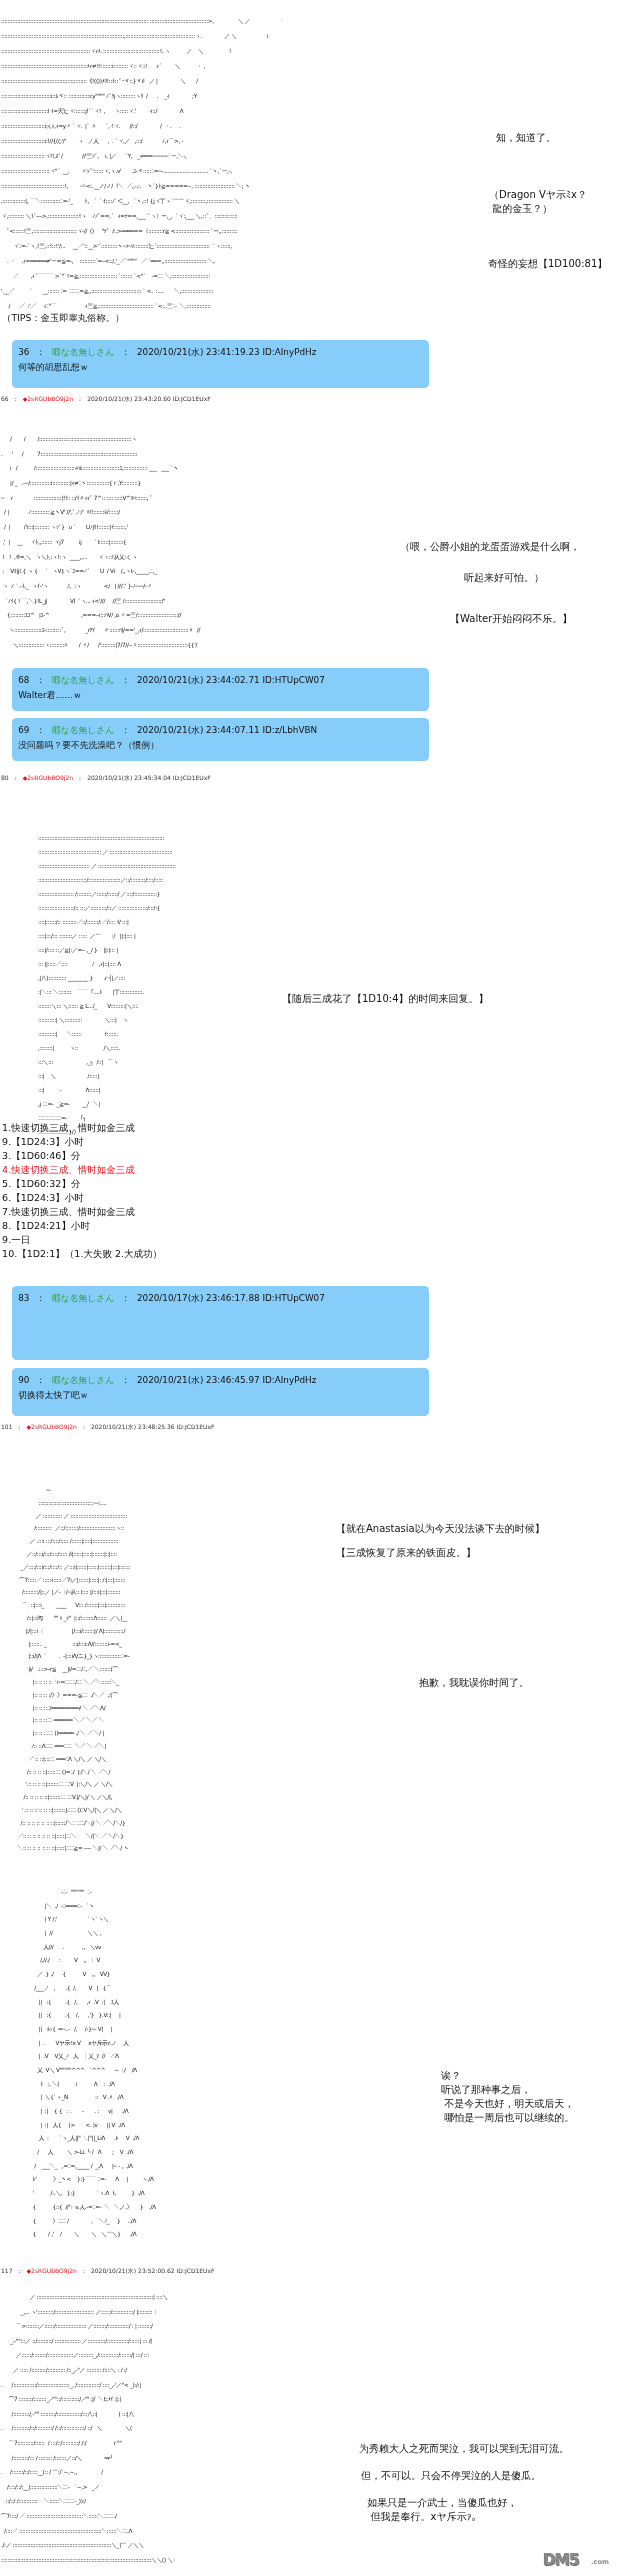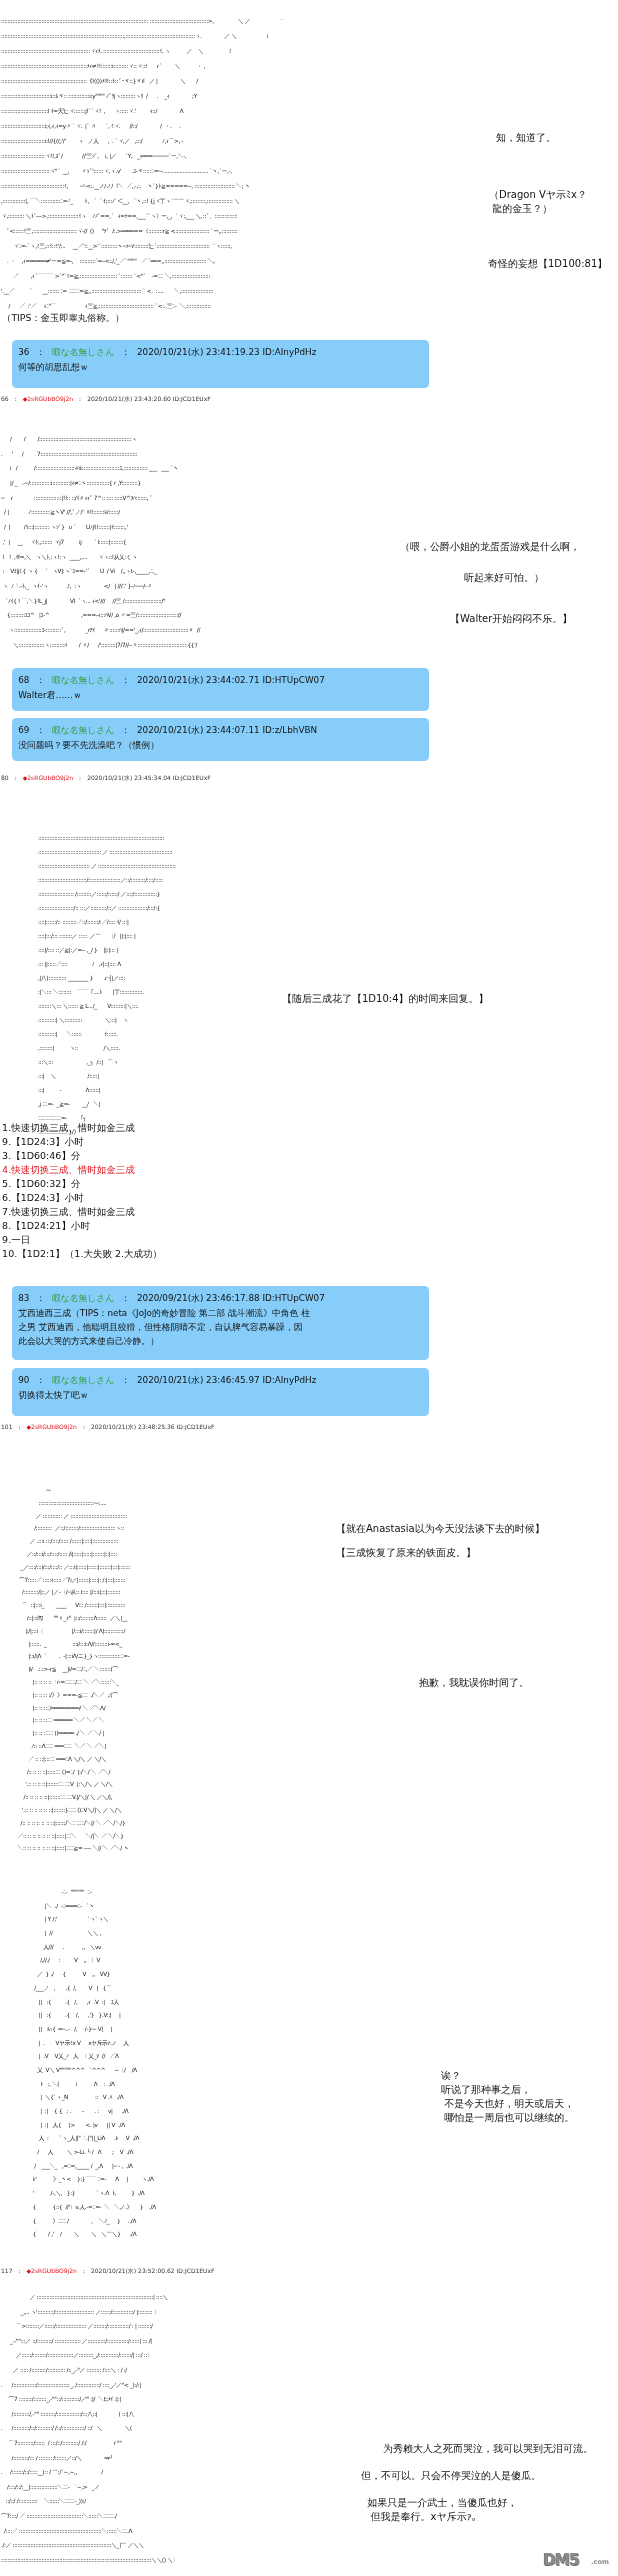--- a/index.html
+++ b/index.html
@@ -112,26 +112,21 @@
   <span class="li">9.一日</span>
   <span class="li">10.【1D2:1】（1.大失败  2.大成功）</span>
 </div>
 
 <div class="post" style="top:1286px; height:74px;">
   <div class="hd">
     <span>83</span>
     <span style="margin:0 4.1px;">：</span>
     <span class="nm">暇な名無しさん</span>
     <span style="margin:0 4.1px;">：</span>
-    <span>2020/09/21(水) 23:46:17.88 ID:HTUpCW07</span>
-  </div>
-  <div class="body">
-    <div style="white-space:nowrap;">艾西迪西三成（TIPS：neta《JoJo的奇妙冒险 第二部 战斗潮流》中角色 柱</div>
-    <div style="white-space:nowrap;">之男 艾西迪西，他聪明且狡猾，但性格阴晴不定，自认脾气容易暴躁，因</div>
-    <div style="white-space:nowrap;">此会以大哭的方式来使自己冷静。）</div>
+    <span>2020/10/17(水) 23:46:17.88 ID:HTUpCW07</span>
   </div>
 </div>
 
 <div class="post" style="top:1368px; height:48px;">
   <div class="hd">
     <span>90</span>
     <span style="margin:0 4.1px;">：</span>
     <span class="nm">暇な名無しさん</span>
     <span style="margin:0 4.1px;">：</span>
     <span>2020/10/21(水) 23:46:45.97 ID:AInyPdHz</span>
@@ -162,21 +157,21 @@
 
 <div class="meta" style="top:2267px;">
   <span>117</span>
   <span style="margin:0 2.1px;">：</span>
   <span class="trip">◆2sRGUbBO9j2n</span>
   <span style="margin:0 2.1px;">：</span>
   <span>2020/10/21(水) 23:52:00.62 ID:JCD1EUxF</span>
 </div>
 
 <div class="aa" style="left:1px; top:2290px; font-size:5.7px; line-height:14.6px;"><span class="ln" style="height: 14.6px;">                   ／ ::::::::::::::::::::::::::::::::::::::::::::::::::::::::::::::::::::::::| ::::＼</span><span class="ln" style="height: 14.6px;">             _,,.. ヽ'::::::::::/:::::::::::::::::::::::: ／::::::/:::::::::::::/ |::::::::: 〉</span><span class="ln" style="height: 14.6px;">          ⌒&gt;::::::::／::::::/::::::::::::::::::: ／::::::::/:::::::::::::/ : | ::::::::/</span><span class="ln" style="height: 14.6px;">      _.-"":::／ ::/:::::::::/ :::::::::::::::: ／:::::::::::/:::::::::::::/::::::| ::: /(</span><span class="ln" style="height: 14.6px;">          ／::::::/::::::::/::::::::::::::::／:::::::::_,/::::::::::::/:::::::/| :::/ ::〉</span><span class="ln" style="height: 14.6px;">        ／ ::::: /:::::::::/::::::::::: /::_,-"／ ::::::::: /::::＼ : / :/</span><span class="ln" style="height: 14.6px;">.      /::::::::::::::/::::::::::::::::::::_, /::::::::::::::/ ::::_,-'／"&lt; _):/:|</span><span class="ln" style="height: 14.6px;">     ⌒7 ::::::::/::::::::_,-""::/:::::::::::/,-"" :|/  ＼ﾋ;ﾒｲ :|:|</span><span class="ln" style="height: 14.6px;">       /::::::::::/,-"" :::::::::/:::::::::::::::/:::八::|              ( :::|八</span><span class="ln" style="height: 14.6px;">.      /::::::::::/::/::::::::::/ /::/::::::::::::::/ ::/   ＼               ＼(</span><span class="ln" style="height: 14.6px;">     ⌒7::::::::::/::::::  / :::/::/::::::::::/ /:/                  r ""</span><span class="ln" style="height: 14.6px;">       /:::::::::/::: / :::::::: /:::::::／::/＼               ━r┘</span><span class="ln" style="height: 14.6px;">.     /:::::::/::/:::::__(:: / ￣:/`~,~,,                /</span><span class="ln" style="height: 14.6px;">    /::::/::/:__|:::::::::::::::::＼ﾆﾆ-   `~,&gt;   _ノ</span><span class="ln" style="height: 14.6px;">   ::/::/ /::::::::::::    ＼::::::＼ﾆﾆﾆﾆ-_)):/</span><span class="ln" style="height: 14.6px;">⌒7::::/ ／ :::::::::::::::::::::::::::::::::::＼::::::＼ﾆﾆﾆﾆ./</span><span class="ln" style="height: 14.6px;">  /::::／ :::::::::::::::::::::::::::::::::::::::::::::::::::＼::::::＼ﾆﾆ.Λ</span><span class="ln" style="height: 14.6px;">./:／ :::::::::::::::::::::::::::::::::::::::::::::::::::::::::::::＼_|￣ ／＼＼</span><span class="ln" style="height: 14.6px;">:::::::::::::::::::::::::::::::::::::::::::::::::::::::::::::::::::::::::::::::::::::::::::::＼＼() ＼〉</span></div>
-<div class="narr" style="left:359px; top:2442px;margin-left:24px;">为秀赖大人之死而哭泣，我可以哭到无泪可流。</div>
+<div class="narr" style="left:359px; top:2442px;">为秀赖大人之死而哭泣，我可以哭到无泪可流。</div>
 <div class="narr" style="left:361px; top:2469px;text-align:center;">但，不可以。只会不停哭泣的人是傻瓜。</div>
 <div class="narr" style="left:361px; top:2496px;">  如果只是一介武士，当傻瓜也好，</div>
 <div class="narr" style="left:361px; top:2510px;">   但我是奉行。xヤ斥示ｧ。</div>
 
 <div class="logo">
   <span class="big">DM5</span>
   <span class="small">.com</span>
 </div>
 
 

